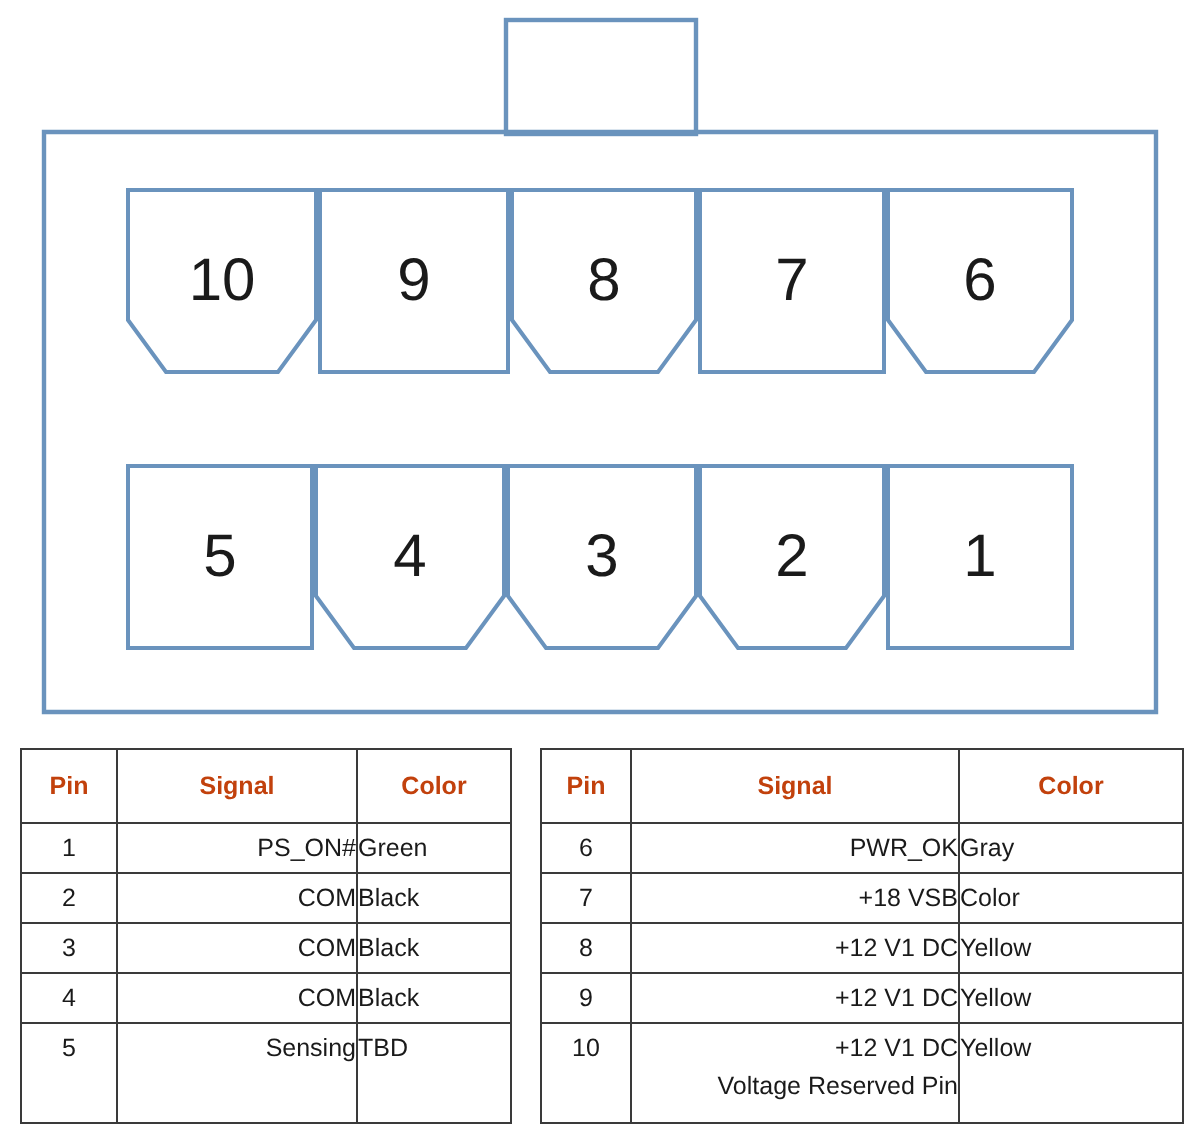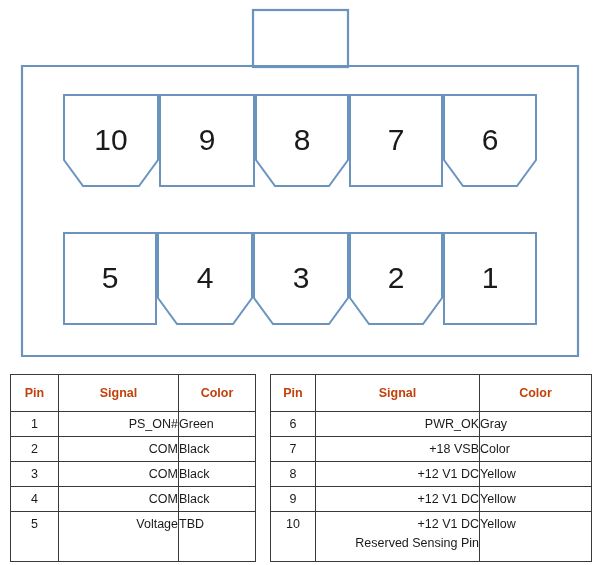--- a/index.html
+++ b/index.html
@@ -193,21 +193,21 @@
         <td class="cell-signal">COM</td>
         <td class="cell-color">Black</td>
       </tr>
       <tr>
         <td class="cell-pin">4</td>
         <td class="cell-signal">COM</td>
         <td class="cell-color">Black</td>
       </tr>
       <tr class="row-tall">
         <td class="cell-pin">5</td>
-        <td class="cell-signal">Voltage</td>
+        <td class="cell-signal">Sensing</td>
         <td class="cell-color">TBD</td>
       </tr>
     </tbody>
   </table>
 
   <div class="table-spacer"></div>
 
   <table class="pin-table tbl-right">
     <colgroup>
       <col class="col-pin">
@@ -239,19 +239,19 @@
       </tr>
       <tr>
         <td class="cell-pin">9</td>
         <td class="cell-signal">+12 V1 DC</td>
         <td class="cell-color">Yellow</td>
       </tr>
       <tr class="row-tall">
         <td class="cell-pin">10</td>
         <td class="cell-signal">
           <span>+12 V1 DC</span>
-          <span class="signal-line-2">Reserved Sensing Pin</span>
+          <span class="signal-line-2">Voltage Reserved Pin</span>
         </td>
         <td class="cell-color">Yellow</td>
       </tr>
     </tbody>
   </table>
 </div>
 
 </body></html>

